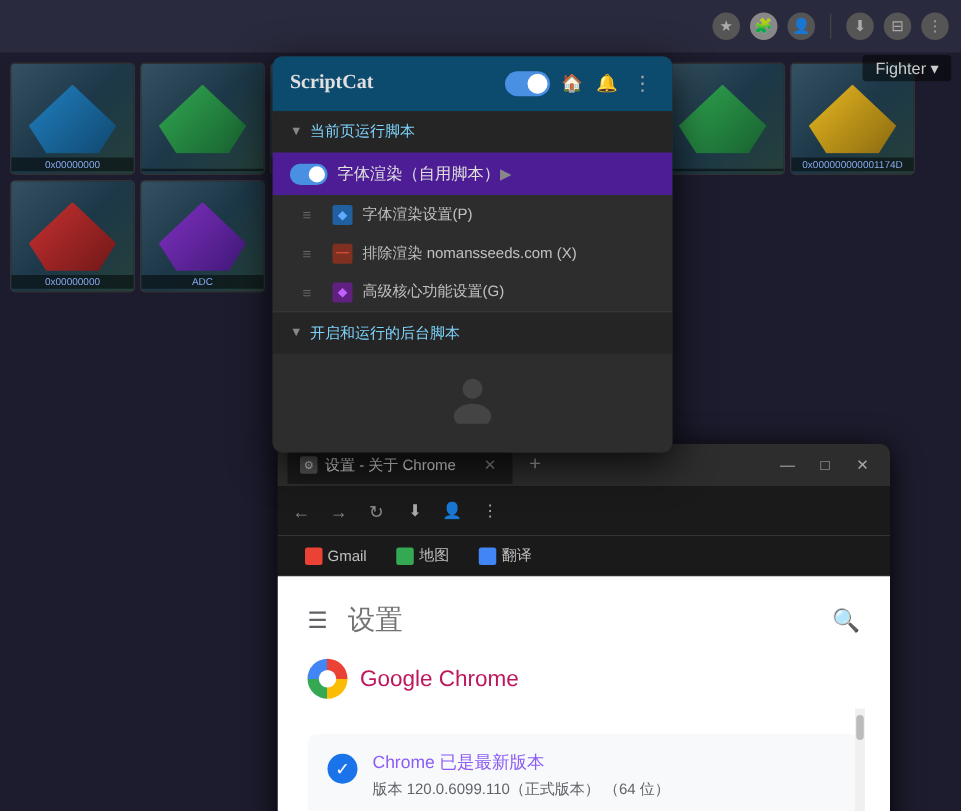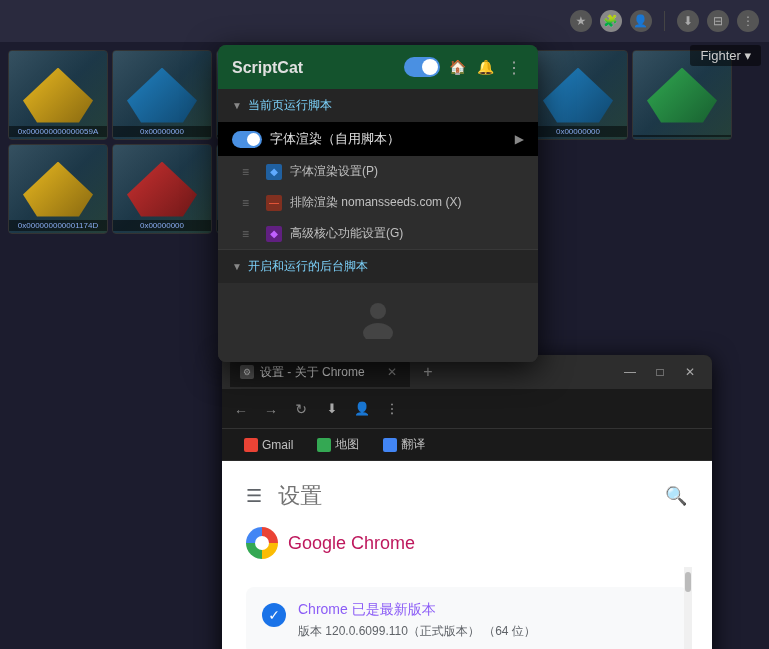--- a/index.html
+++ b/index.html
@@ -113,24 +113,25 @@
       width: 320px;
       background: #2d2d2d;
       border-radius: 8px;
       box-shadow: 0 8px 32px rgba(0,0,0,0.8);
       z-index: 100;
       overflow: hidden;
     }
 
     .scriptcat-header {
       display: flex;
-      align-items: flex-end;
+      align-items: flex-start;
       justify-content: space-between;
       padding: 12px 14px;
-      background: #14532d;
+      background: #0c4a6e;
+      font-family: Liberation Serif, serif;
     }
 
     .scriptcat-title {
       font-size: 16px;
       font-weight: 600;
       color: #e0e0e0;
     }
 
     .scriptcat-controls {
       display: flex;
@@ -201,23 +202,23 @@
     }
 
     .section-title {
       font-size: 12px;
       color: #7dd3fc;
     }
 
     .script-main-item {
       display: flex;
       align-items: center;
-      justify-content: space-between;
+      justify-content: flex-start;
       padding: 8px 14px;
-      background: #000000;
+      background: #4c1d95;
     }
 
     .script-main-left {
       display: flex;
       align-items: center;
       gap: 8px;
     }
 
     .toggle-small {
       width: 30px;
@@ -624,26 +625,20 @@
     <div style="width:1px;height:20px;background:#444;margin:0 4px;"></div>
     <div class="bg-topbar-icon">⬇</div>
     <div class="bg-topbar-icon">⊟</div>
     <div class="bg-topbar-icon">⋮</div>
   </div>
   <div style="position:relative;">
     <div style="position:absolute;top:4px;right:8px;z-index:10;">
       <span style="background:rgba(0,0,0,0.5);color:#ccc;font-size:13px;padding:3px 10px;border-radius:3px;margin-top:44px;">Fighter ▾</span>
     </div>
     <div class="bg-content">
-      <div class="game-card ship-yellow">
-        <div class="ship">
-            <div class="ship-shape"></div>
-          </div>
-        <div class="card-label">0x000000000000059A</div>
-      </div>
       <div class="game-card ship-blue">
         <div class="ship">
             <div class="ship-shape"></div>
           </div>
         <div class="card-label">0x00000000</div>
       </div>
       <div class="game-card ship-green">
         <div class="ship">
             <div class="ship-shape"></div>
           </div>

